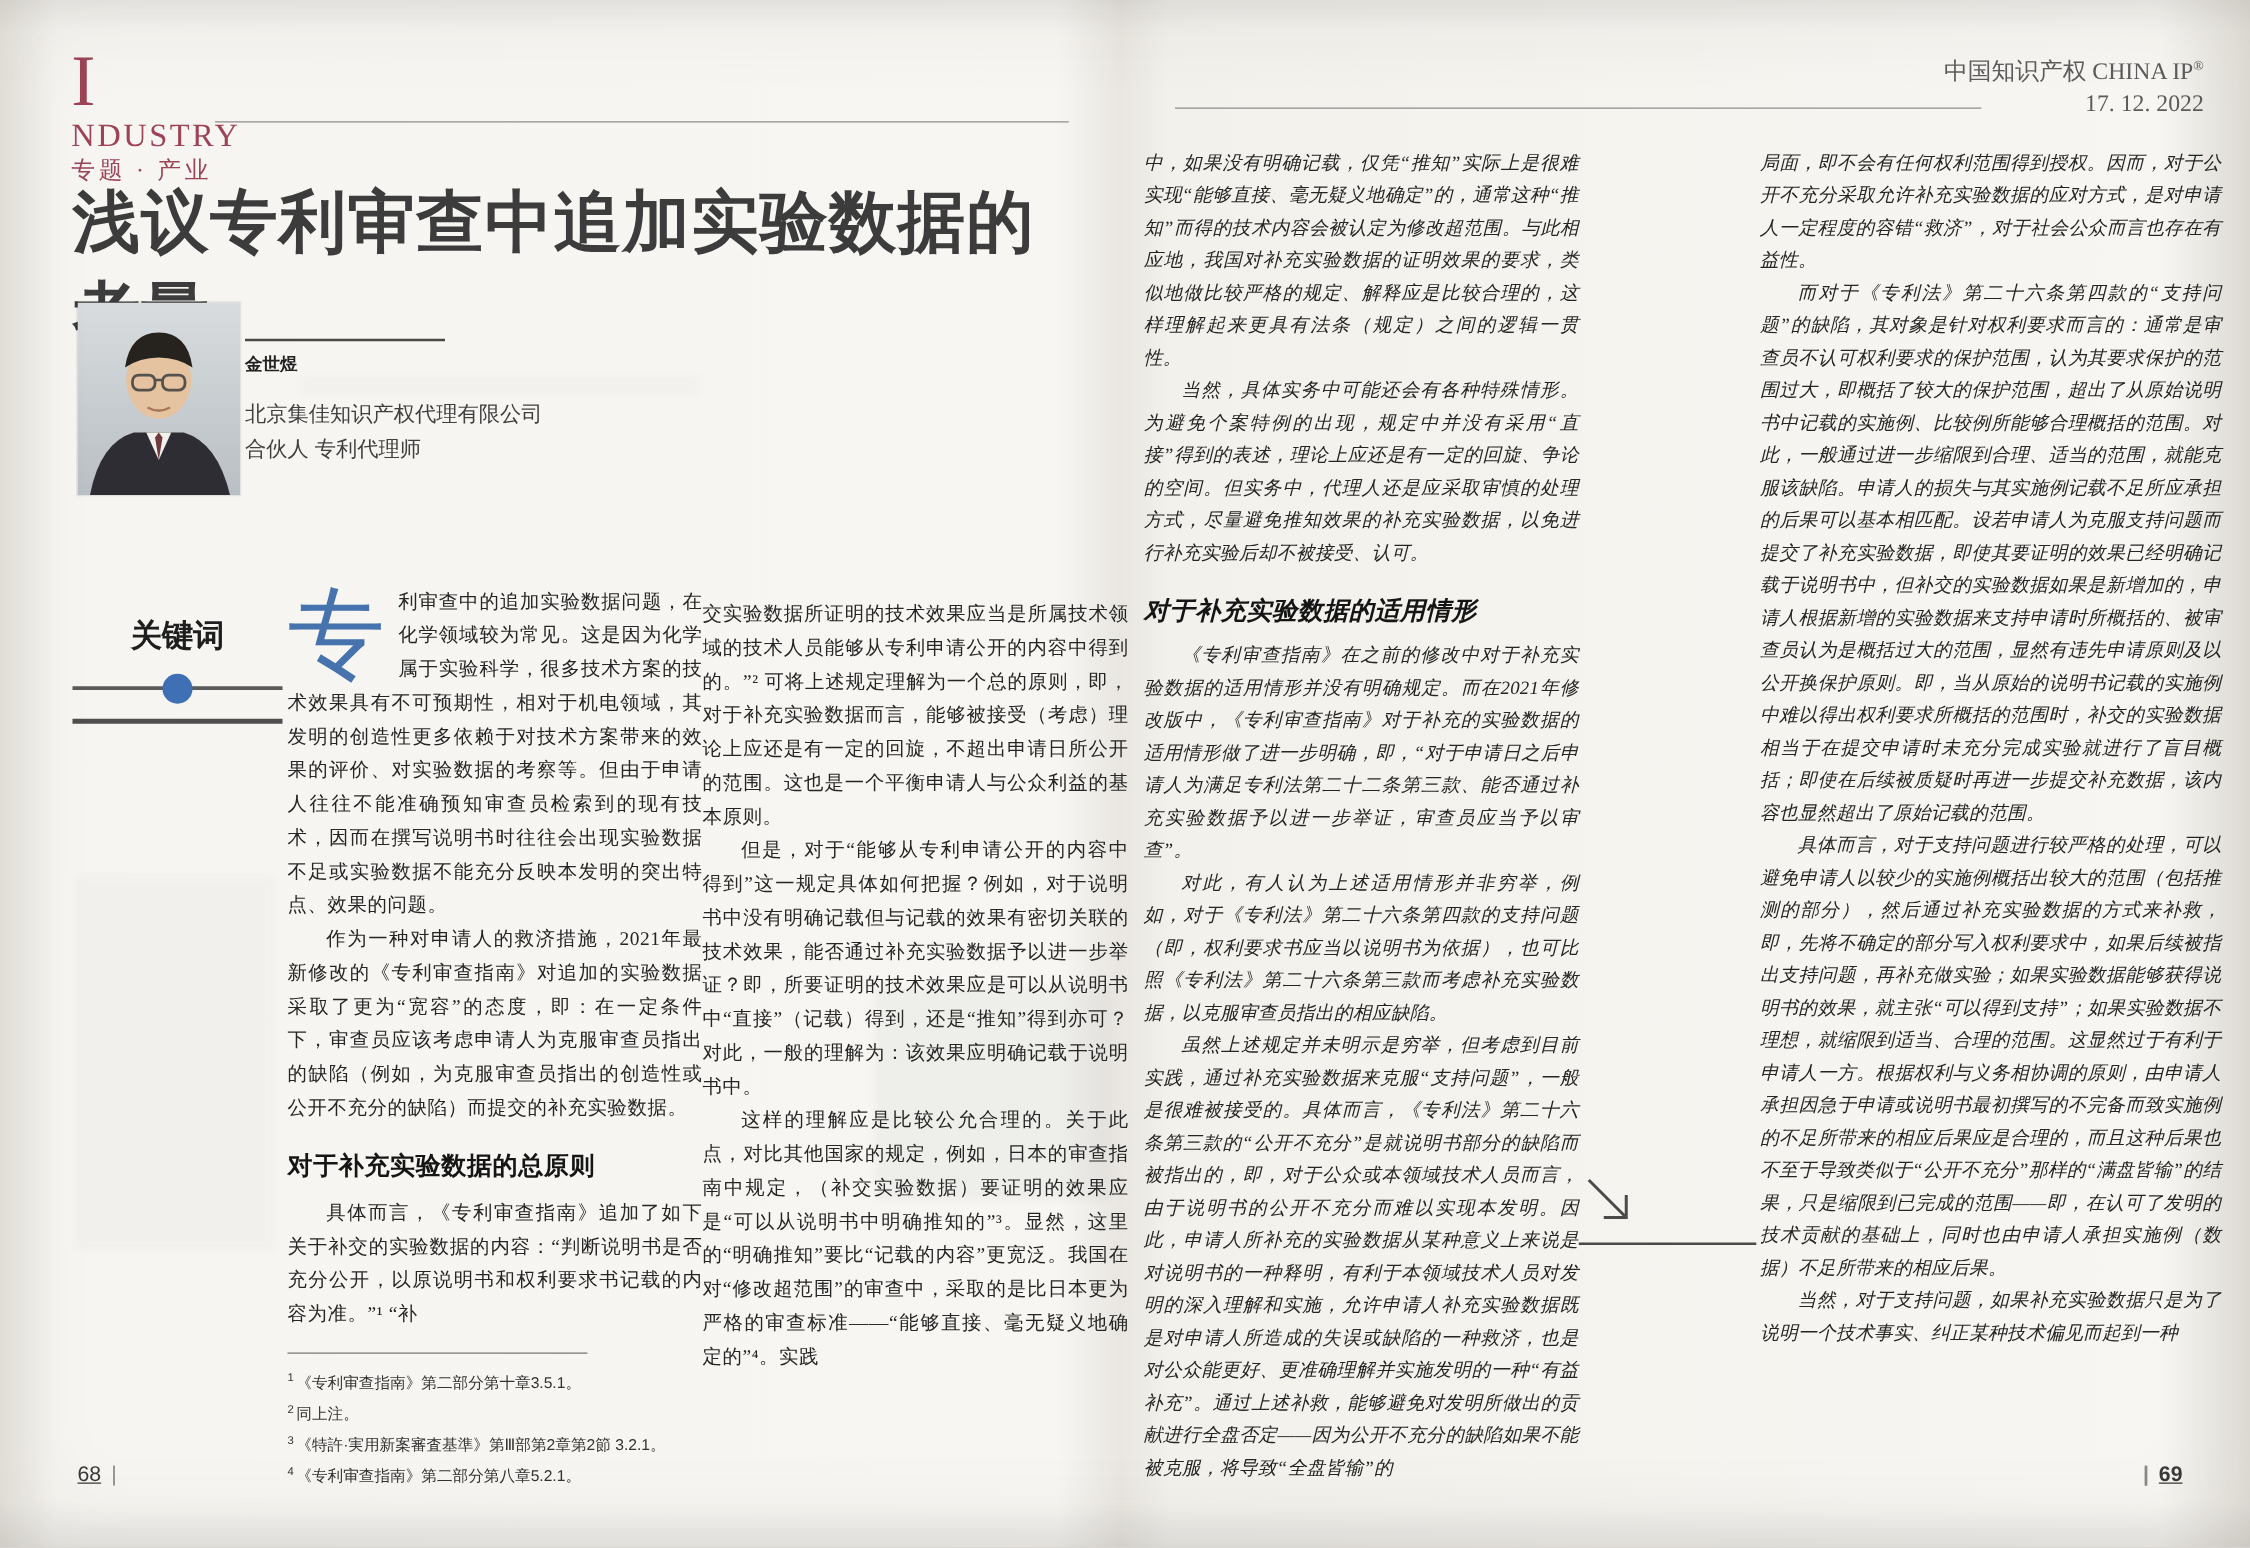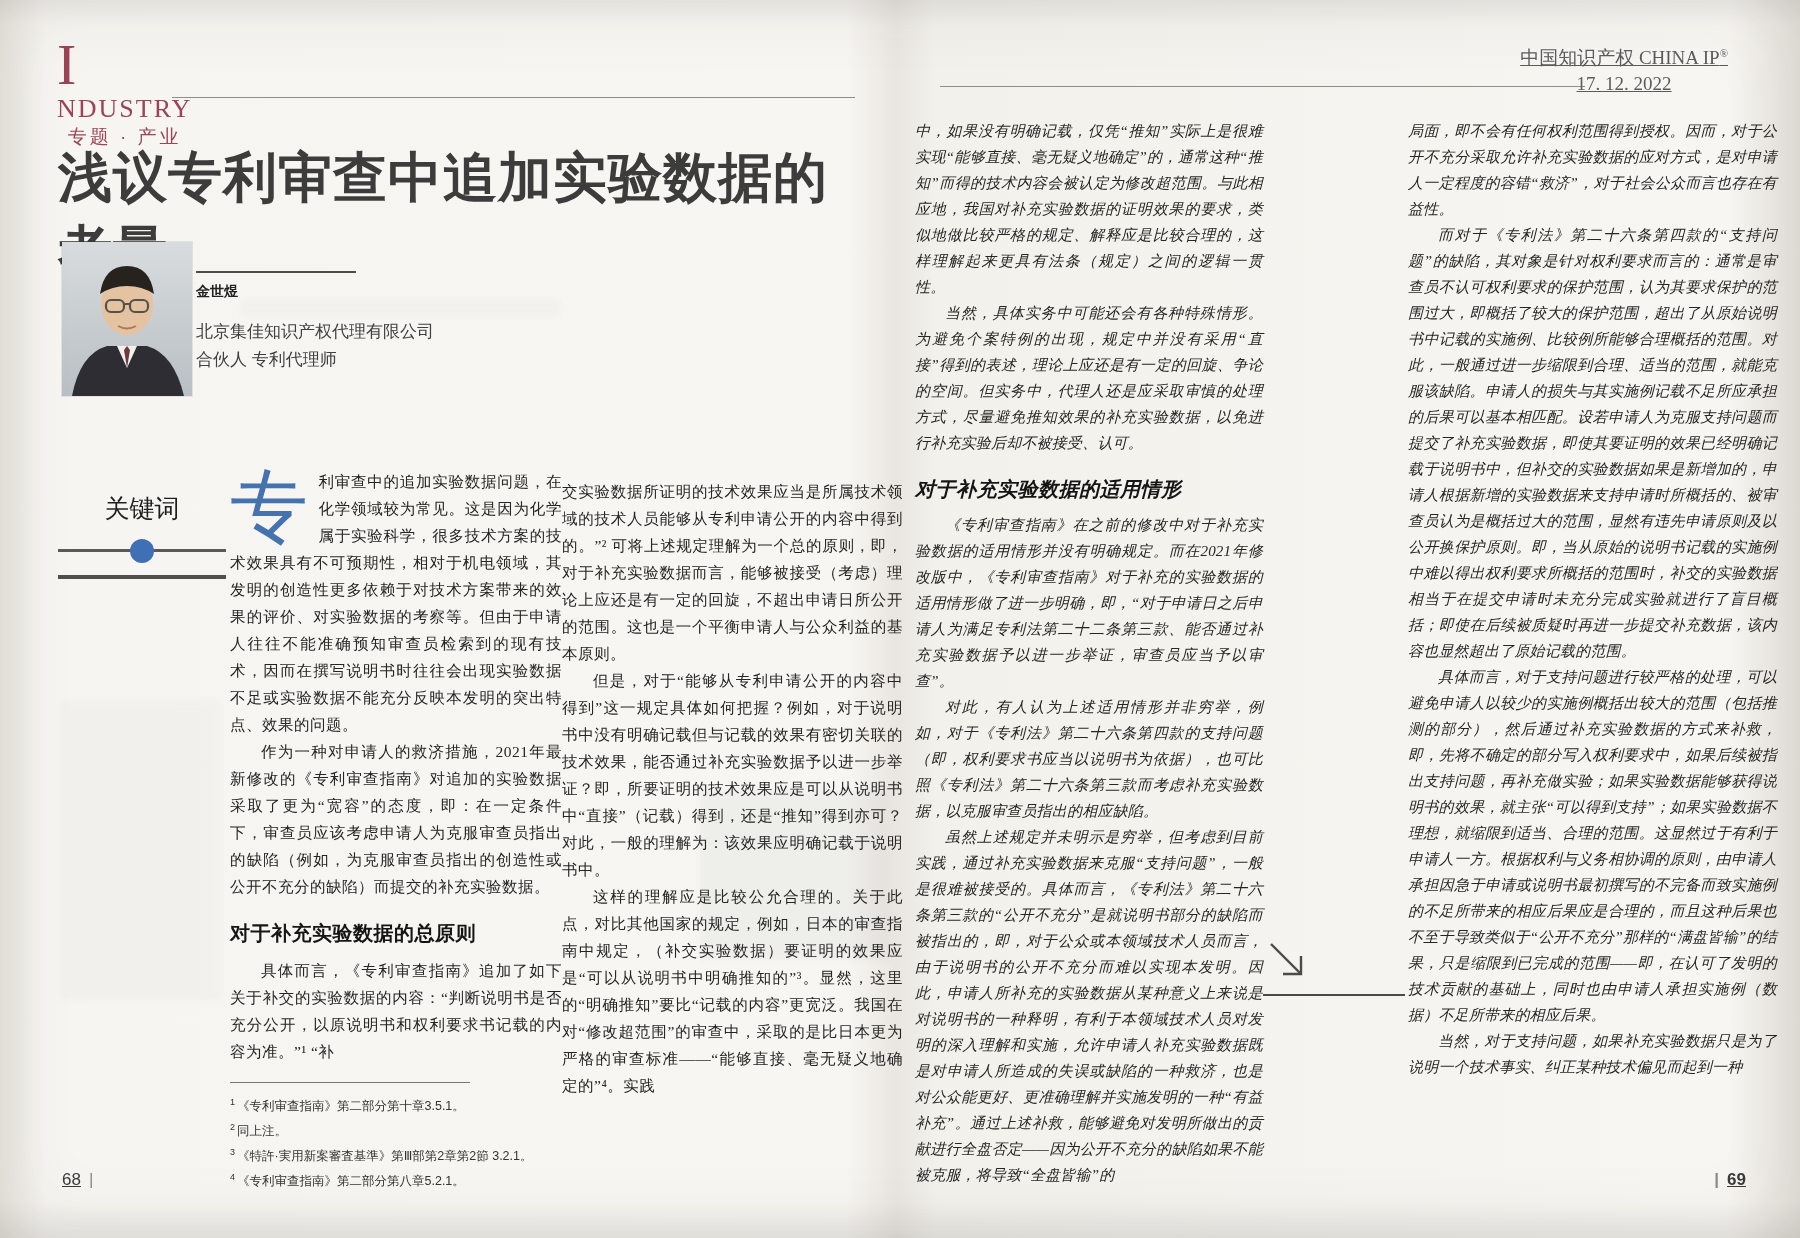--- a/index.html
+++ b/index.html
@@ -16,37 +16,37 @@
   .vignette { position:absolute; inset:0; pointer-events:none;
     box-shadow: inset 0 0 80px rgba(60,50,40,.10); }
 
   
   .bleed { position:absolute; background:#6a6f78; opacity:.055; filter:blur(3px); border-radius:3px; }
 
   
   .hdr-left { position:absolute; left:57px; top:36px; color:#9c4456; }
   .hdr-initial { font-family:"Liberation Serif",serif; font-size:58px; line-height:58px; font-weight:400; float:left; margin-right:8px; }
   .hdr-word { font-family:"Liberation Serif",serif; font-size:26px; letter-spacing:2px; line-height:30px; padding-top:4px; }
-  .hdr-cn { font-size:19px; letter-spacing:3px; line-height:26px; font-family:Liberation Sans, sans-serif;text-align:center; }
+  .hdr-cn { font-size:19px; letter-spacing:3px; line-height:26px; font-family:Liberation Serif, serif; }
   .hdr-rule-left { position:absolute; left:172px; top:97px; width:683px; height:1px; background:#8d8d8d; }
   .hdr-rule-right { position:absolute; left:940px; top:86px; width:645px; height:1px; background:#8d8d8d; }
-  .hdr-right { position:absolute; right:72px; top:40px; text-align:center; color:#5c5c5c; font-size:19px; line-height:26px; font-family:"Liberation Serif",serif;text-decoration:underline; }
+  .hdr-right { position:absolute; right:37px; top:40px; text-align:right; color:#5c5c5c; font-size:19px; line-height:26px; font-family:"Liberation Serif",serif; }
 
   
   .title { position:absolute; left:58px; top:142px; width:800px;
     font-family:"Liberation Sans","DejaVu Sans",sans-serif; font-weight:700;
     font-size:54px; letter-spacing:1px; color:#3c3c3c; }
   .photo { position:absolute; left:62px; top:242px; width:130px; height:154px; box-shadow:0 0 0 1px rgba(0,0,0,.08); }
   .author-rule { position:absolute; left:196px; top:271px; width:160px; height:2px; background:#4a4a4a; }
   .author-name { position:absolute; left:196px; top:283px; font-family:"Liberation Sans",sans-serif; font-weight:700; font-size:14px; color:#222; }
   .author-org { position:absolute; left:196px; top:318px; font-family:"Liberation Sans",sans-serif; font-size:17px; line-height:28px; color:#3f3f3f; }
 
   
   .kw { position:absolute; left:58px; top:492px; width:168px; text-align:center; }
-  .kw-label { font-family:"Liberation Sans",sans-serif; font-weight:400; font-size:25px; color:#1e1e1e; }
+  .kw-label { font-family:"Liberation Sans",sans-serif; font-weight:700; font-size:25px; color:#1e1e1e; }
   .kw-ruledot { position:relative; height:24px; margin-top:14px; }
   .kw-ruledot .rule { position:absolute; left:0; right:0; top:10px; height:3px; background:#5a5a5a; }
   .kw-ruledot .dot { position:absolute; left:50%; top:0; width:24px; height:24px; margin-left:-12px; border-radius:50%; background:#3f6fb5; }
   .kw-items { margin-top:10px; font-family:"Liberation Sans",sans-serif; font-weight:700; font-size:21px; line-height:37px; color:#1e1e1e; }
   .kw-bottom { margin-top:12px; height:4px; background:#4f4f4f; }
 
   
   .col { position:absolute; text-align:justify; text-justify:inter-ideograph; color:#252525; }
   .colL { font-size:15.5px; line-height:27px; letter-spacing:.5px; }
   .colR { font-size:15px;  line-height:26px; letter-spacing:.2px;font-style:italic; }

